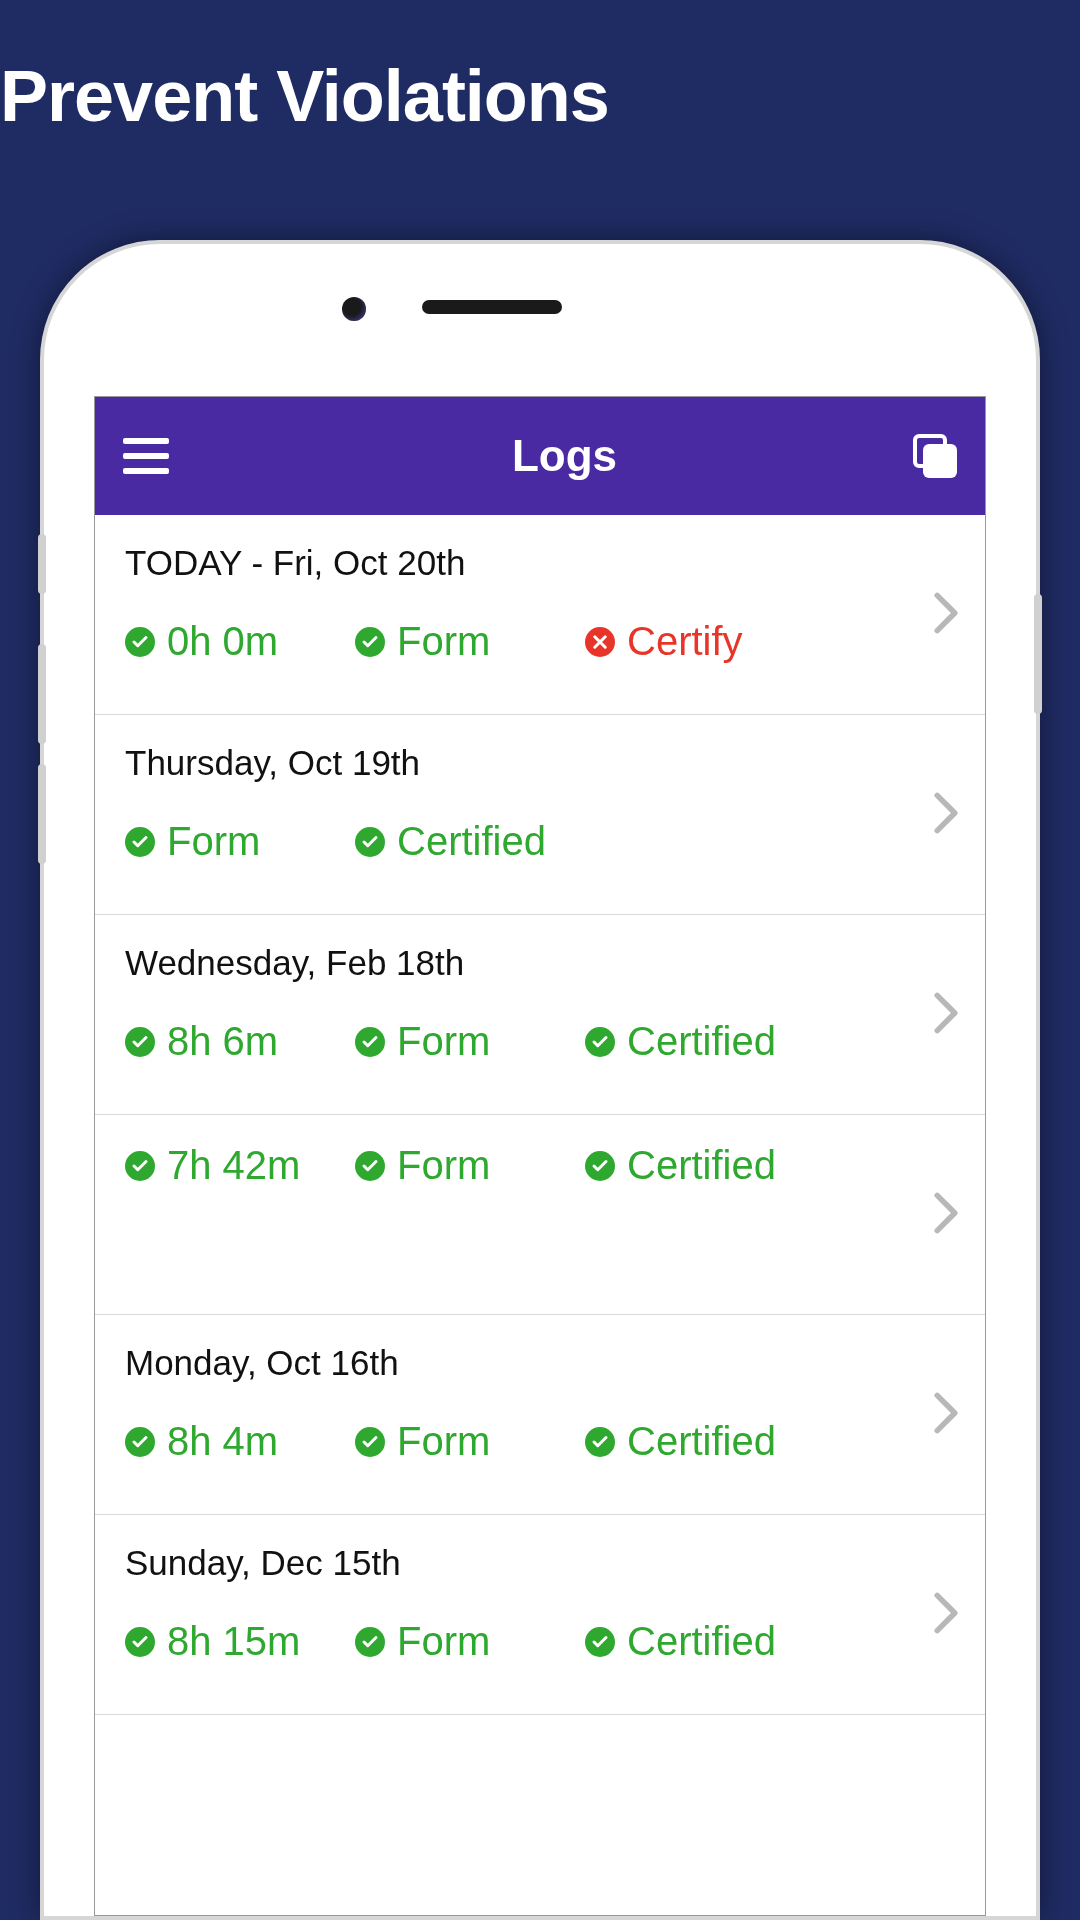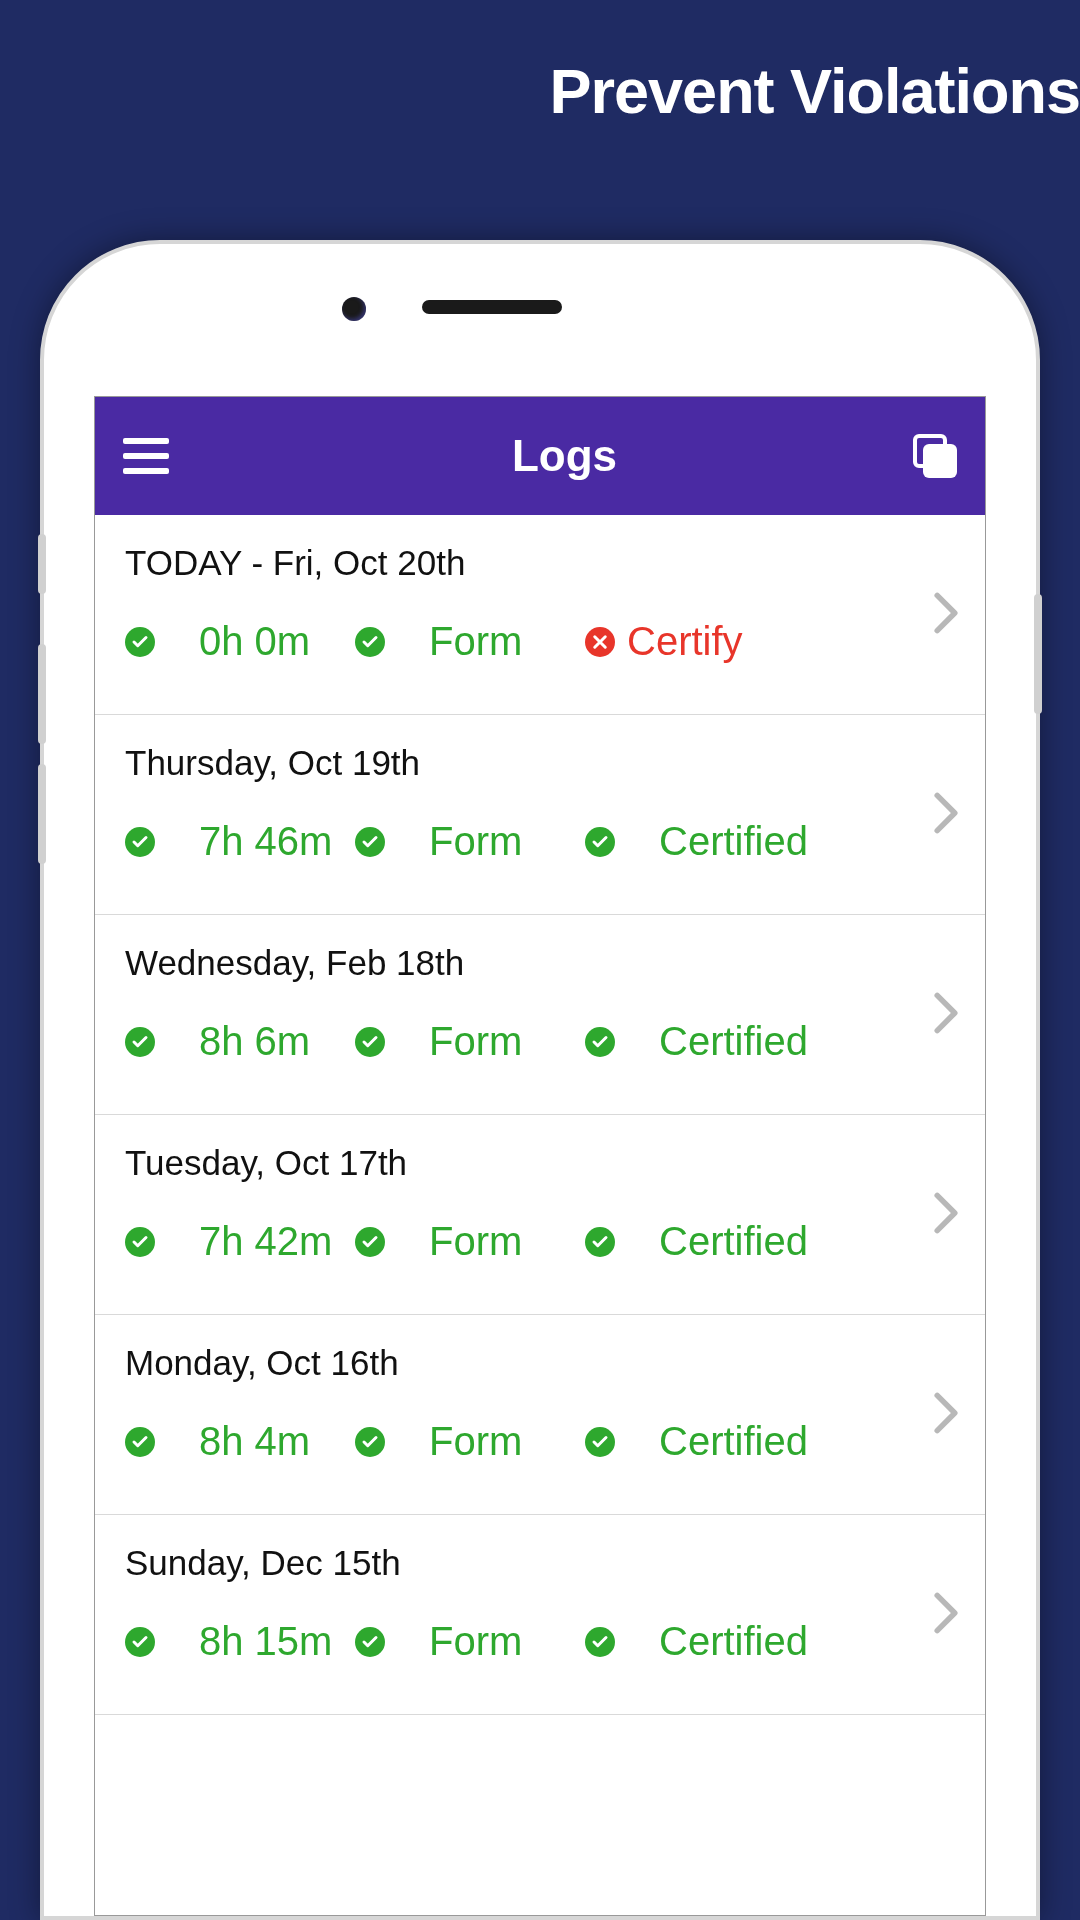--- a/index.html
+++ b/index.html
@@ -6,23 +6,23 @@
   body {
     width: 1080px;
     height: 1920px;
     background: #1f2b63;
     font-family: -apple-system, BlinkMacSystemFont, "Segoe UI", Arial, sans-serif;
     overflow: hidden;
     position: relative;
   }
   .hero-title {
     color: #fff;
-    font-size: 63px;
+    font-size: 72px;
     font-weight: 600;
-    text-align: right;
+    text-align: left;
     padding-top: 55px;
     letter-spacing: -1px;
   }
   .phone-frame {
     position: absolute;
     left: 40px;
     top: 240px;
     width: 1000px;
     height: 1680px;
     background: #fff;
@@ -139,21 +139,21 @@
   .stat .icon {
     width: 30px;
     height: 30px;
     border-radius: 50%;
     display: inline-flex;
     align-items: center;
     justify-content: center;
     margin-right: 12px;
     flex-shrink: 0;
   }
-  .stat.ok { color: #2ea82e; gap: 32px; }
+  .stat.ok { color: #2ea82e; }
   .stat.ok .icon { background: #2ea82e; }
   .stat.bad { color: #e8352a; }
   .stat.bad .icon { background: #e8352a; }
   .icon svg { width: 18px; height: 18px; }
   .chevron {
     position: absolute;
     right: 24px;
     top: 50%;
     transform: translateY(-50%);
     color: #b8b8b8;
@@ -226,28 +226,20 @@
                 <span>Certify</span>
               </div>
             </div>
             <div class="chevron"><svg viewBox="0 0 24 40" fill="none">
                 <path d="M4 4l16 16L4 36" stroke="currentColor" stroke-width="5" stroke-linecap="round" stroke-linejoin="round"></path>
               </svg></div>
           </div>
           <div class="log-row">
             <div class="log-date">Thursday, Oct 19th</div>
             <div class="log-stats">
-              <div class="stat duration ok">
-                <span class="icon">
-                  <svg viewBox="0 0 24 24" fill="none">
-                    <path d="M4 12l5 5L20 6" stroke="#fff" stroke-width="4" stroke-linecap="round" stroke-linejoin="round"></path>
-                  </svg>
-                </span>
-                <span>7h 46m</span>
-              </div>
               <div class="stat form ok">
                 <span class="icon">
                   <svg viewBox="0 0 24 24" fill="none">
                     <path d="M4 12l5 5L20 6" stroke="#fff" stroke-width="4" stroke-linecap="round" stroke-linejoin="round"></path>
                   </svg>
                 </span>
                 <span>Form</span>
               </div>
               <div class="stat certify ok">
                 <span class="icon">
@@ -288,21 +280,20 @@
                   </svg>
                 </span>
                 <span>Certified</span>
               </div>
             </div>
             <div class="chevron"><svg viewBox="0 0 24 40" fill="none">
                 <path d="M4 4l16 16L4 36" stroke="currentColor" stroke-width="5" stroke-linecap="round" stroke-linejoin="round"></path>
               </svg></div>
           </div>
           <div class="log-row">
-            <div class="log-date">Tuesday, Oct 17th</div>
             <div class="log-stats">
               <div class="stat duration ok">
                 <span class="icon">
                   <svg viewBox="0 0 24 24" fill="none">
                     <path d="M4 12l5 5L20 6" stroke="#fff" stroke-width="4" stroke-linecap="round" stroke-linejoin="round"></path>
                   </svg>
                 </span>
                 <span>7h 42m</span>
               </div>
               <div class="stat form ok">

